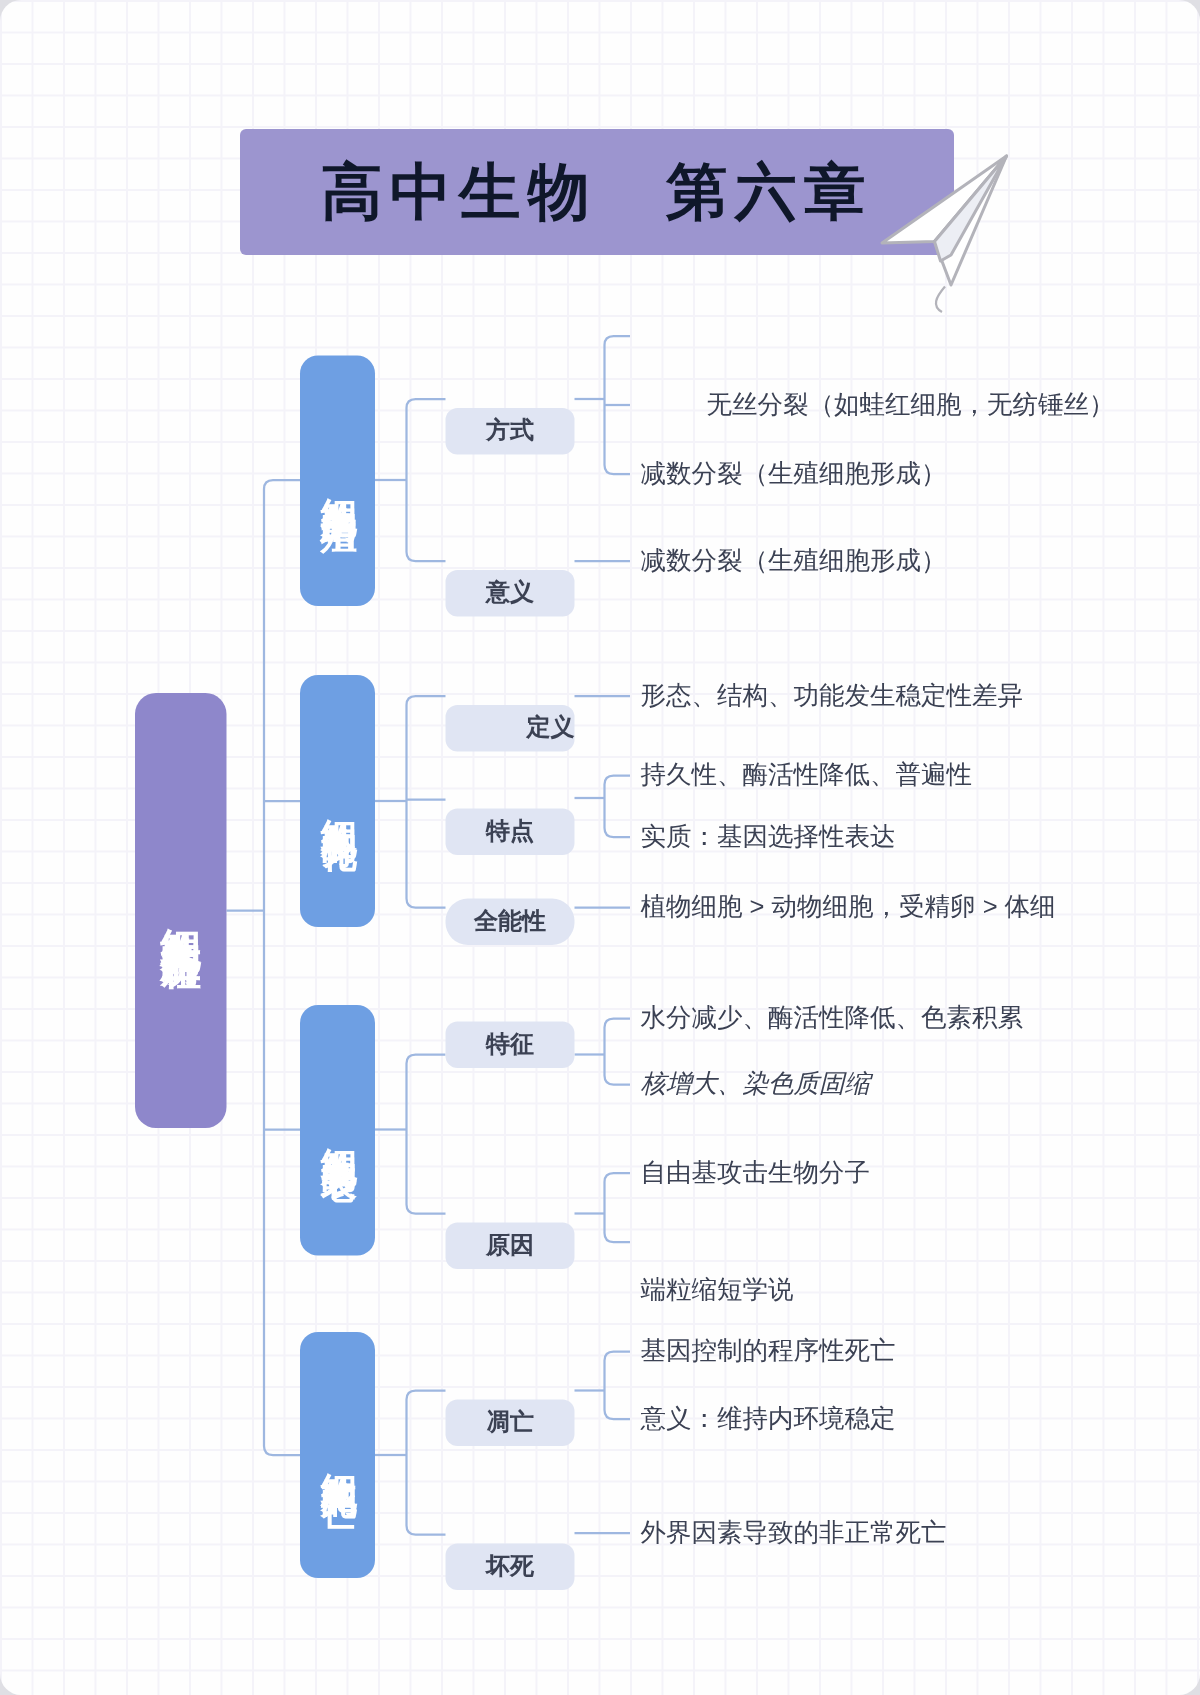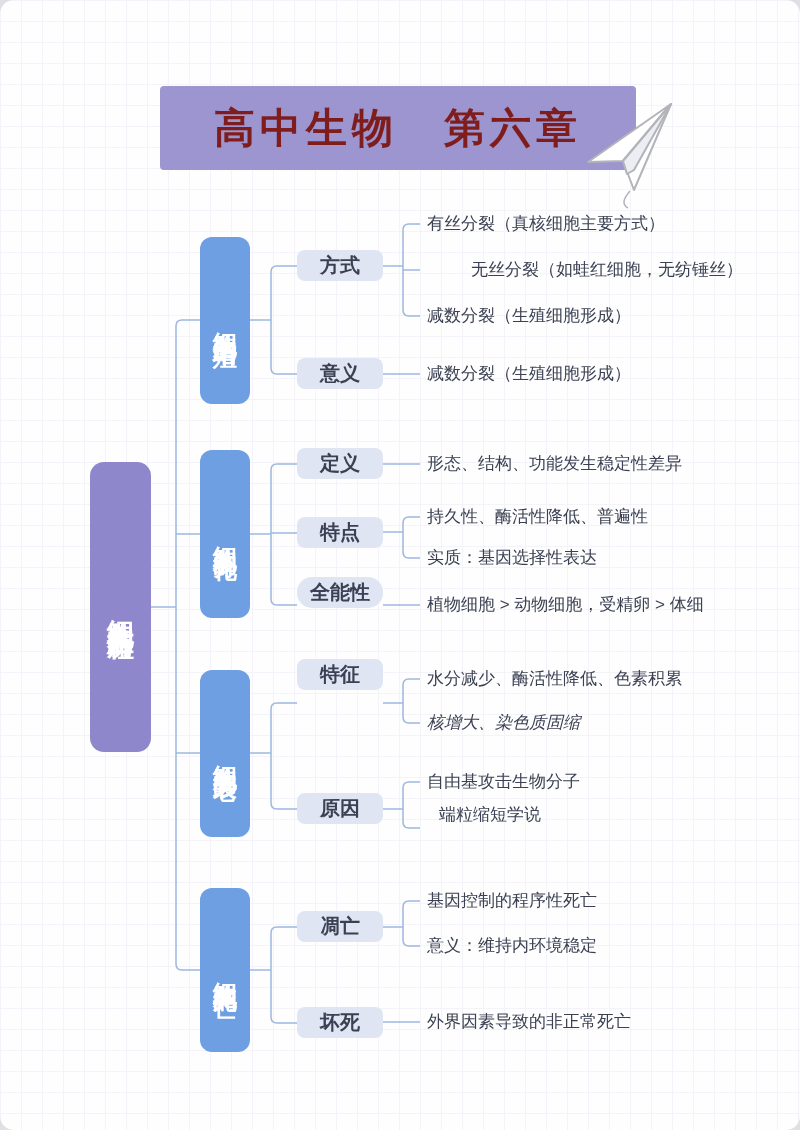--- a/index.html
+++ b/index.html
@@ -13,41 +13,41 @@
     background-size:21px 21px;
     font-family:"Liberation Sans", sans-serif;
   }
   .connectors{position:absolute;left:0;top:0;width:800px;height:1130px;}
   .banner{
     position:absolute;left:160px;top:86px;width:476px;height:84px;
     background:var(--c-banner,#9c95cf);border-radius:4px;
     display:flex;align-items:center;justify-content:center;
   }
   .banner span{
-    color:#7f1d1d;font-size:41px;font-weight:bold;letter-spacing:5px;white-space:nowrap;
+    color:#0f172a;font-size:41px;font-weight:bold;letter-spacing:5px;white-space:nowrap;
   }
   .plane{position:absolute;left:578px;top:98px;width:100px;height:112px;}
   .vnode{
     position:absolute;display:flex;align-items:center;justify-content:center;
     color:#fff;font-weight:bold;
   }
   .vnode span{writing-mode:vertical-rl;text-orientation:upright;letter-spacing:3px;}
   .root{
     left:90px;top:462px;width:61px;height:290px;
     background:var(--c-root,#8e87cb);border-radius:14px;font-size:27px;
   }
   .branch{
     left:200px;width:50px;background:var(--c-branch,#6e9fe3);
     border-radius:12px;font-size:24px;
   }
   .sub{
     position:absolute;left:297px;width:86px;height:31px;
     background:var(--c-sub,#e0e5f3);border-radius:8px;
     display:flex;align-items:center;justify-content:center;
-    color:var(--c-text,#3b4153);font-size:20px;font-weight:bold;white-space:nowrap;
+    color:var(--c-text,#3b4153);font-size:16px;font-weight:bold;white-space:nowrap;margin-top:22px;
   }
   .leaf{
     position:absolute;left:427px;height:22px;line-height:22px;
     color:var(--c-text,#3b4153);font-size:17px;white-space:nowrap;
   }
 </style>
 </head>
 <body>
 
 <div class="page">
@@ -117,21 +117,21 @@
   <div class="vnode branch" style="top:888px;height:164px;">
     <span>细胞的死亡</span>
   </div>
 
   <div class="sub" style="top:250px;">
     <span>方式</span>
   </div>
   <div class="sub" style="top:358px;">
     <span>意义</span>
   </div>
-  <div class="sub" style="top:448px;">
+  <div class="sub" style="top:448px;justify-content:flex-end;">
     <span>定义</span>
   </div>
   <div class="sub" style="top:517px;">
     <span>特点</span>
   </div>
   <div class="sub" style="top:577px;border-radius:15px;">
     <span>全能性</span>
   </div>
   <div class="sub" style="top:659px;">
     <span>特征</span>
@@ -139,32 +139,31 @@
   <div class="sub" style="top:793px;text-align:center;">
     <span>原因</span>
   </div>
   <div class="sub" style="top:911px;">
     <span>凋亡</span>
   </div>
   <div class="sub" style="top:1007px;">
     <span>坏死</span>
   </div>
 
-  <div class="leaf" style="top:213px;">有丝分裂（真核细胞主要方式）</div>
   <div class="leaf" style="top:259px;margin-left:44px;">无丝分裂（如蛙红细胞，无纺锤丝）</div>
   <div class="leaf" style="top:305px;">减数分裂（生殖细胞形成）</div>
   <div class="leaf" style="top:363px;">减数分裂（生殖细胞形成）</div>
 
   <div class="leaf" style="top:453px;">形态、结构、功能发生稳定性差异</div>
   <div class="leaf" style="top:506px;">持久性、酶活性降低、普遍性</div>
   <div class="leaf" style="top:547px;">实质：基因选择性表达</div>
   <div class="leaf" style="top:594px;">植物细胞 &gt; 动物细胞，受精卵 &gt; 体细</div>
 
   <div class="leaf" style="top:668px;">水分减少、酶活性降低、色素积累</div>
   <div class="leaf" style="top:712px;font-style:italic;">核增大、染色质固缩</div>
   <div class="leaf" style="top:771px;">自由基攻击生物分子</div>
-  <div class="leaf" style="top:804px;margin-left:12px;">端粒缩短学说</div>
+  <div class="leaf" style="top:849px;">端粒缩短学说</div>
 
   <div class="leaf" style="top:890px;">基因控制的程序性死亡</div>
   <div class="leaf" style="top:935px;">意义：维持内环境稳定</div>
   <div class="leaf" style="top:1011px;">外界因素导致的非正常死亡</div>
 
 </div>
 
 </body></html>

